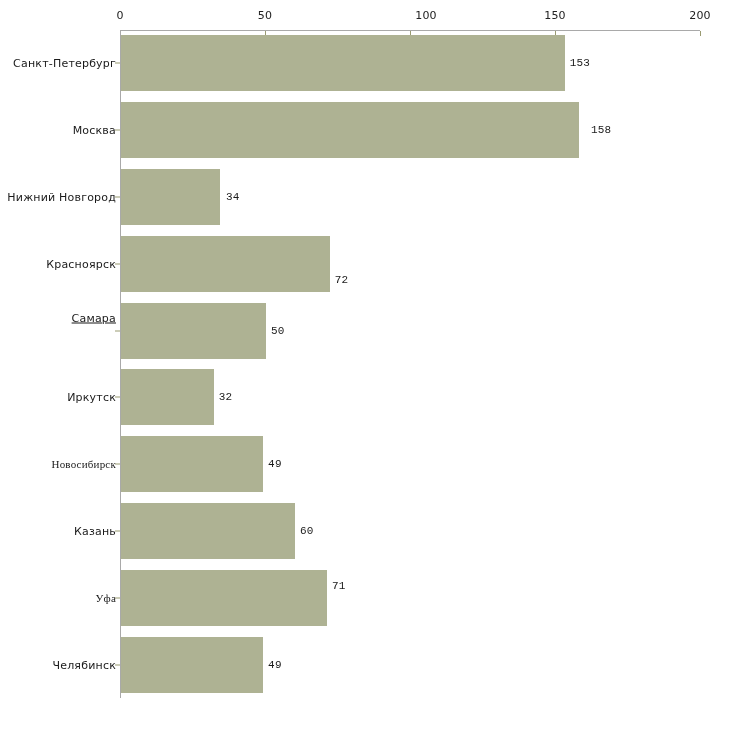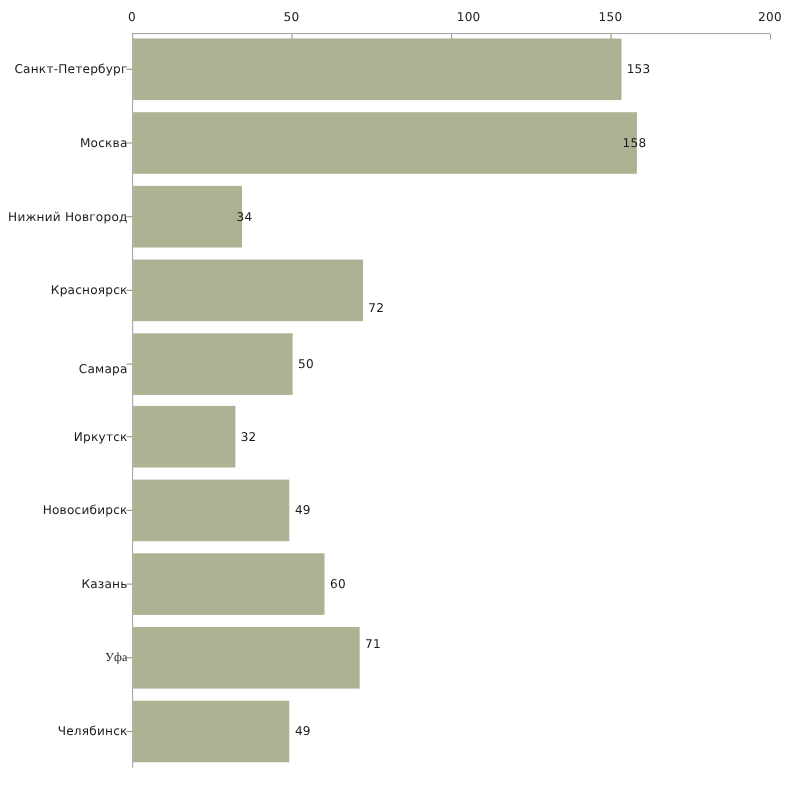--- a/index.html
+++ b/index.html
@@ -91,20 +91,21 @@
     left: 121px;
     background: #aeb293;
   }
   .bar-value {
     position: absolute;
     font-size: 11px;
     color: #1a1a1a;
     white-space: nowrap;
     transform: translateY(-50%);
     letter-spacing: 0.2px;
+    font-family: Liberation Mono, monospace;
   }
 </style>
 </head>
 <body>
 
 <div id="chart-root">
   <div class="plot-area">
 
     <div class="x-axis-line"></div>
     <div id="x-ticks">
@@ -124,40 +125,40 @@
     <div id="y-ticks">
         <div class="y-tick" style="top: 63.4px;"></div>
         <div class="y-tick-label" style="top: 63.4px;">Санкт-Петербург</div>
         <div class="y-tick" style="top: 130.2px;"></div>
         <div class="y-tick-label" style="top: 130.2px;">Москва</div>
         <div class="y-tick" style="top: 197px;"></div>
         <div class="y-tick-label" style="top: 197px; text-align: center;">Нижний Новгород</div>
         <div class="y-tick" style="top: 263.8px;"></div>
         <div class="y-tick-label" style="top: 263.8px;">Красноярск</div>
         <div class="y-tick" style="top: 330.6px;"></div>
-        <div class="y-tick-label" style="top: 336px;">Самара</div>
+        <div class="y-tick-label" style="top: 318px; text-decoration: underline;">Самара</div>
         <div class="y-tick" style="top: 397.4px;"></div>
         <div class="y-tick-label" style="top: 397.4px;">Иркутск</div>
         <div class="y-tick" style="top: 464.2px;"></div>
-        <div class="y-tick-label" style="top: 464.2px;">Новосибирск</div>
+        <div class="y-tick-label" style="top: 464.2px; font-family: Liberation Serif, serif;">Новосибирск</div>
         <div class="y-tick" style="top: 531px;"></div>
         <div class="y-tick-label" style="top: 531px; margin-left: 48px;">Казань</div>
         <div class="y-tick" style="top: 597.8px;"></div>
         <div class="y-tick-label" style="top: 597.8px; font-family: Liberation Serif, serif;">Уфа</div>
         <div class="y-tick" style="top: 664.6px;"></div>
         <div class="y-tick-label" style="top: 664.6px;">Челябинск</div>
       </div>
 
     <div id="bars">
         <div class="bar" title="Санкт-Петербург: 153" style="top: 35.4px; width: 443.7px; height: 56px; background: rgb(174, 178, 147);"></div>
         <div class="bar-value" style="left: 569.7px; top: 63.4px;">153</div>
         <div class="bar" title="Москва: 158" style="top: 102.2px; width: 458.2px; height: 56px; background: rgb(174, 178, 147);"></div>
-        <div class="bar-value" style="left: 566px; top: 130.2px;">158</div>
+        <div class="bar-value" style="left: 591px; top: 130.2px;">158</div>
         <div class="bar" title="Нижний Новгород: 34" style="top: 169px; width: 98.6px; height: 56px; background: rgb(174, 178, 147);"></div>
-        <div class="bar-value" style="left: 215px; top: 197px;">34</div>
+        <div class="bar-value" style="left: 226px; top: 197px;">34</div>
         <div class="bar" title="Красноярск: 72" style="top: 235.8px; width: 208.8px; height: 56px; background: rgb(174, 178, 147);"></div>
         <div class="bar-value" style="left: 334.8px; top: 280px;">72</div>
         <div class="bar" title="Самара: 50" style="top: 302.6px; width: 145px; height: 56px; background: rgb(174, 178, 147);"></div>
         <div class="bar-value" style="left: 271px; top: 330.6px;">50</div>
         <div class="bar" title="Иркутск: 32" style="top: 369.4px; width: 92.8px; height: 56px; background: rgb(174, 178, 147);"></div>
         <div class="bar-value" style="left: 218.8px; top: 397.4px;">32</div>
         <div class="bar" title="Новосибирск: 49" style="top: 436.2px; width: 142.1px; height: 56px; background: rgb(174, 178, 147);"></div>
         <div class="bar-value" style="left: 268.1px; top: 464.2px;">49</div>
         <div class="bar" title="Казань: 60" style="top: 503px; width: 174px; height: 56px; background: rgb(174, 178, 147);"></div>
         <div class="bar-value" style="left: 300px; top: 531px;">60</div>

